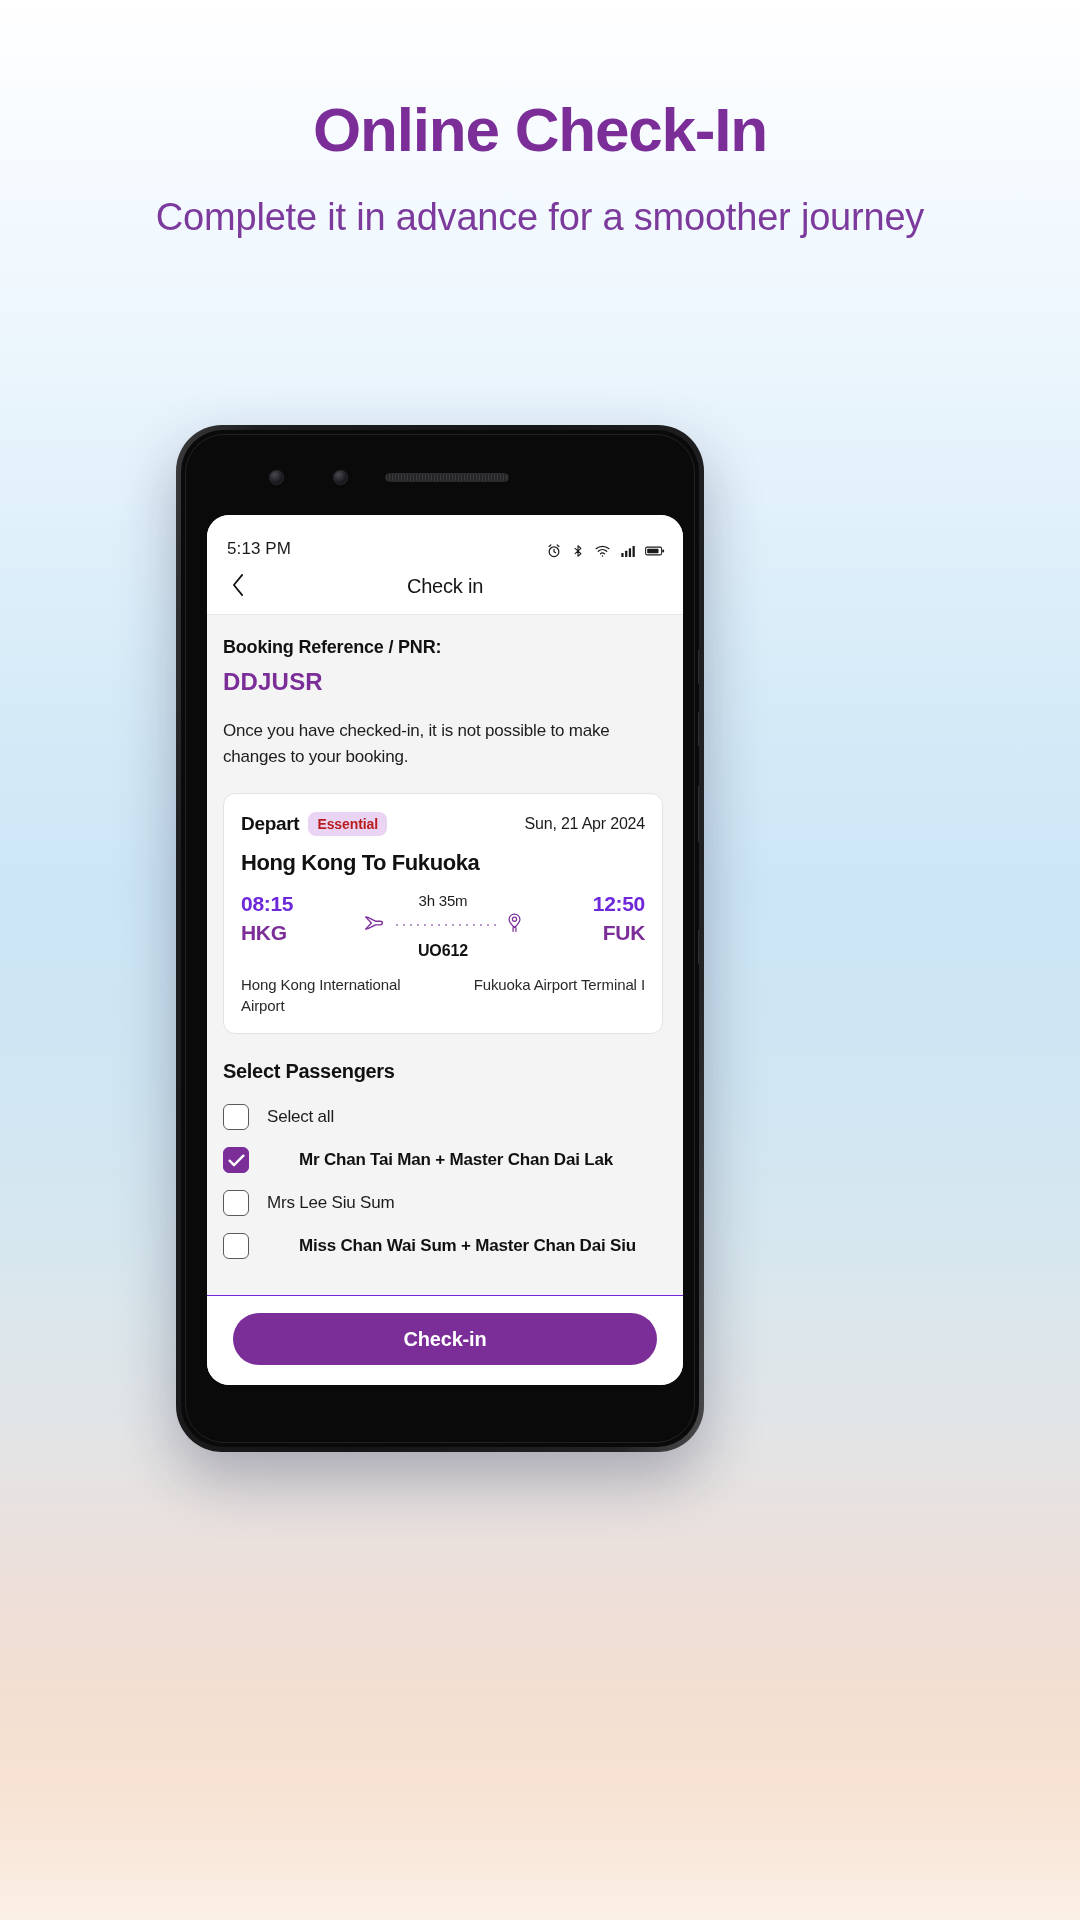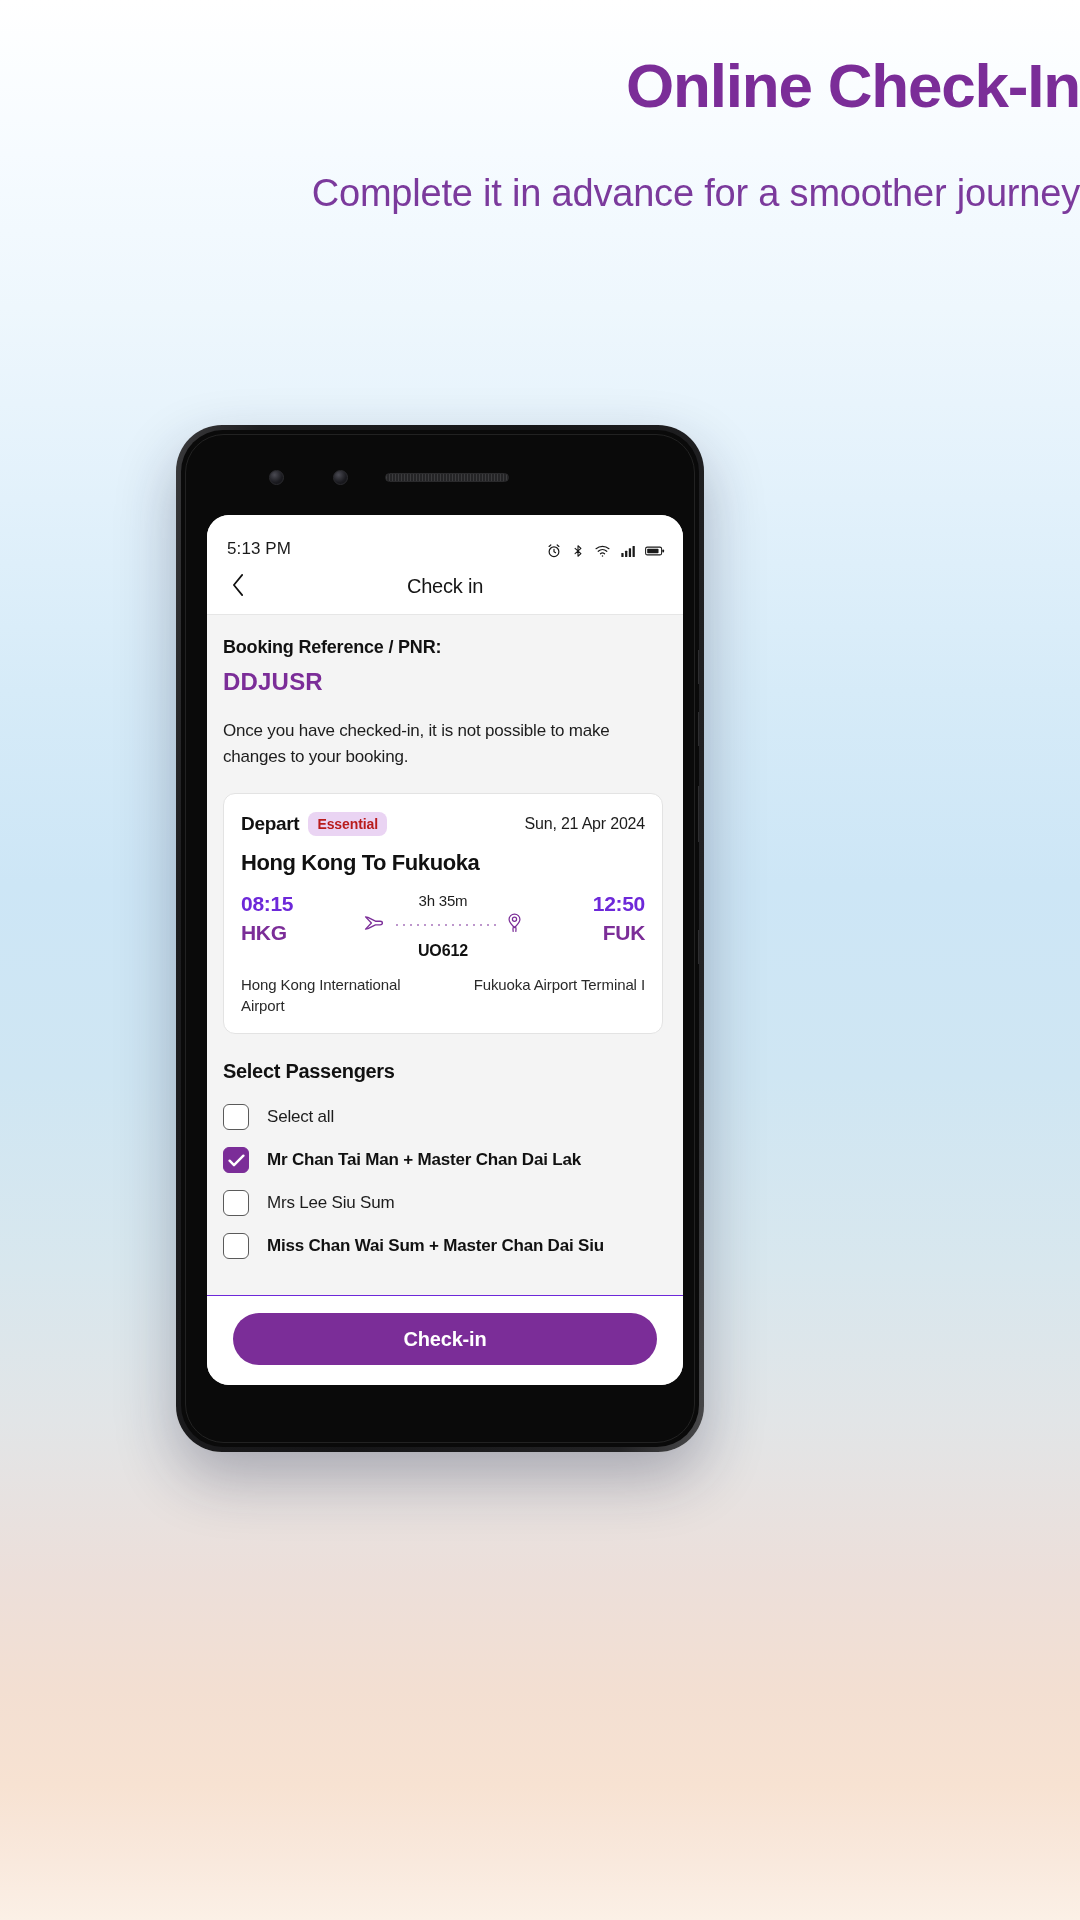--- a/index.html
+++ b/index.html
@@ -24,32 +24,32 @@
       #f3dfd2 88%,
       #f7e2d2 93%,
       #f9e9dd 97%,
       #fbf0e6 100%);
   }
 
   
   .promo {
     position: absolute;
     top: 0; left: 0; right: 0;
-    text-align: right;
-    padding-top: 52px;
+    text-align: center;
+    padding-top: 96px;
   }
   .promo-title {
     font-size: 62px;
     font-weight: 700;
     color: #7b2d98;
     letter-spacing: -1.2px;
     line-height: 1.1;
   }
   .promo-sub {
-    margin-top: 50px;
+    margin-top: 30px;
     font-size: 38px;
     font-weight: 400;
     color: #7b3a9c;
     line-height: 1.25;
     letter-spacing: -0.2px;
   }
 
   
   .phone {
     position: absolute;
@@ -342,21 +342,21 @@
   }
   .cb svg { display: none; }
   .cb.checked svg { display: block; }
   .pax-name {
     font-size: 17px;
     line-height: 1.35;
     color: #1d1d1d;
     padding-top: 3px;
     letter-spacing: -0.2px;
   }
-  .pax-name.bold { font-weight: 700; color: #111; }
+  .pax-name.bold { font-weight: 700; color: #111; margin-left: 32px; }
 
   .footer {
     flex: 0 0 auto;
     background: #ffffff;
     border-top: 1px solid #6d28d9;
     padding: 17px 26px 20px 26px;
   }
   .cta {
     width: 100%;
     height: 52px;

